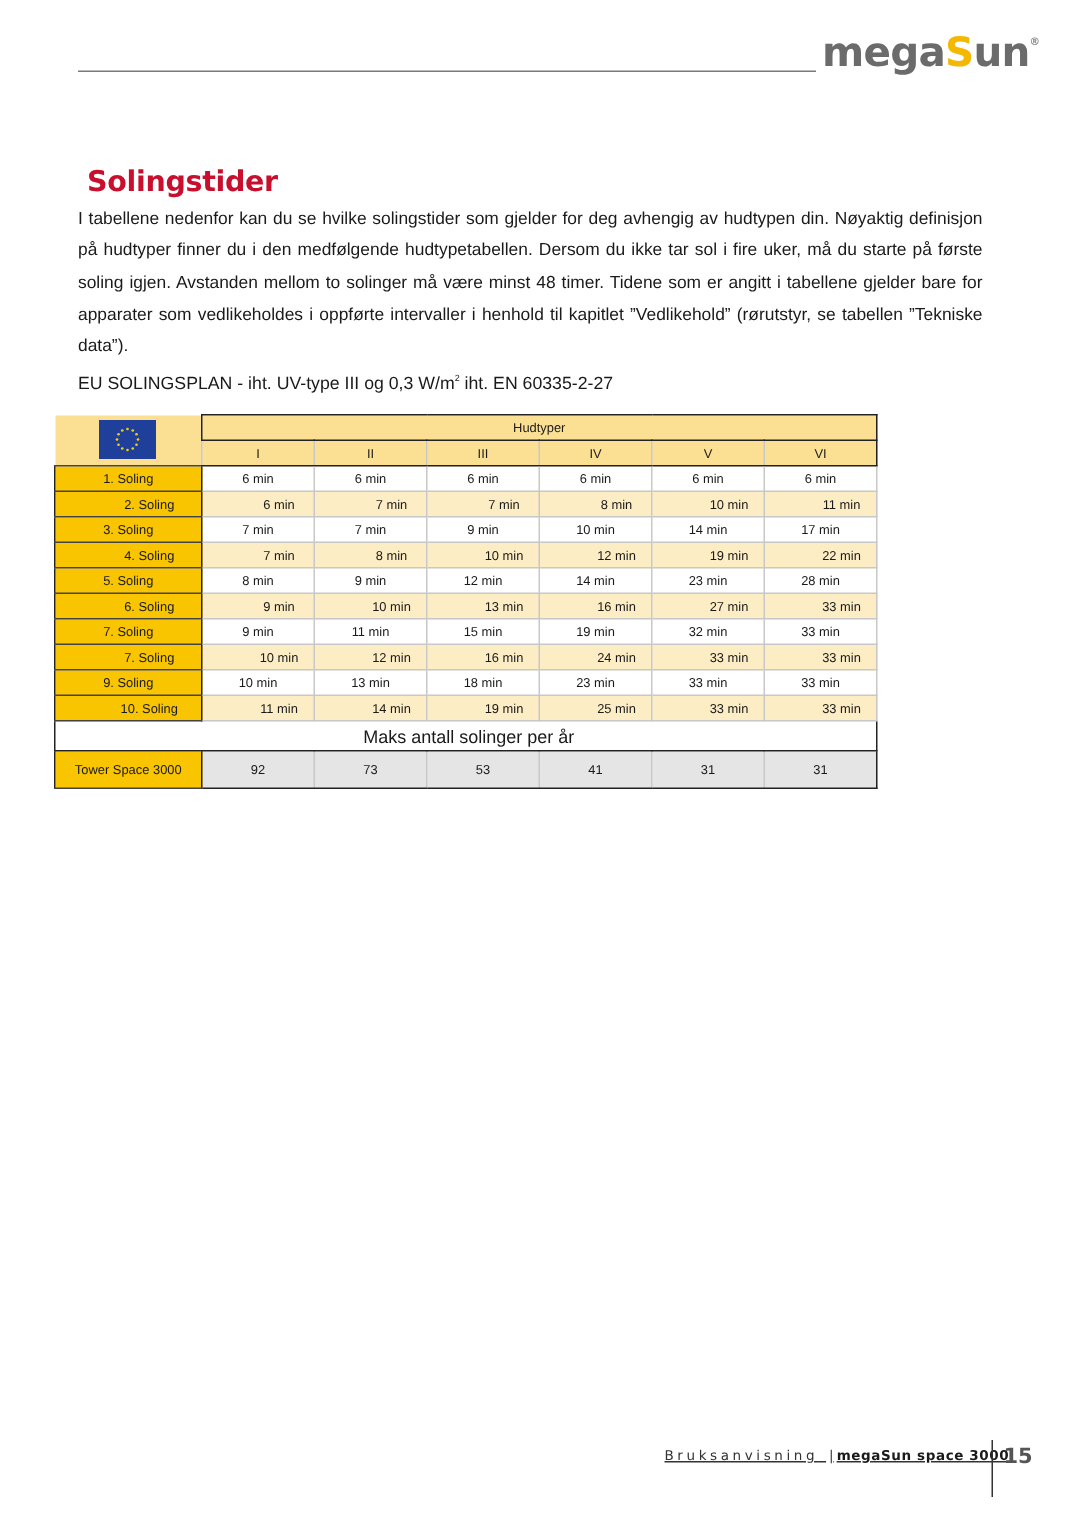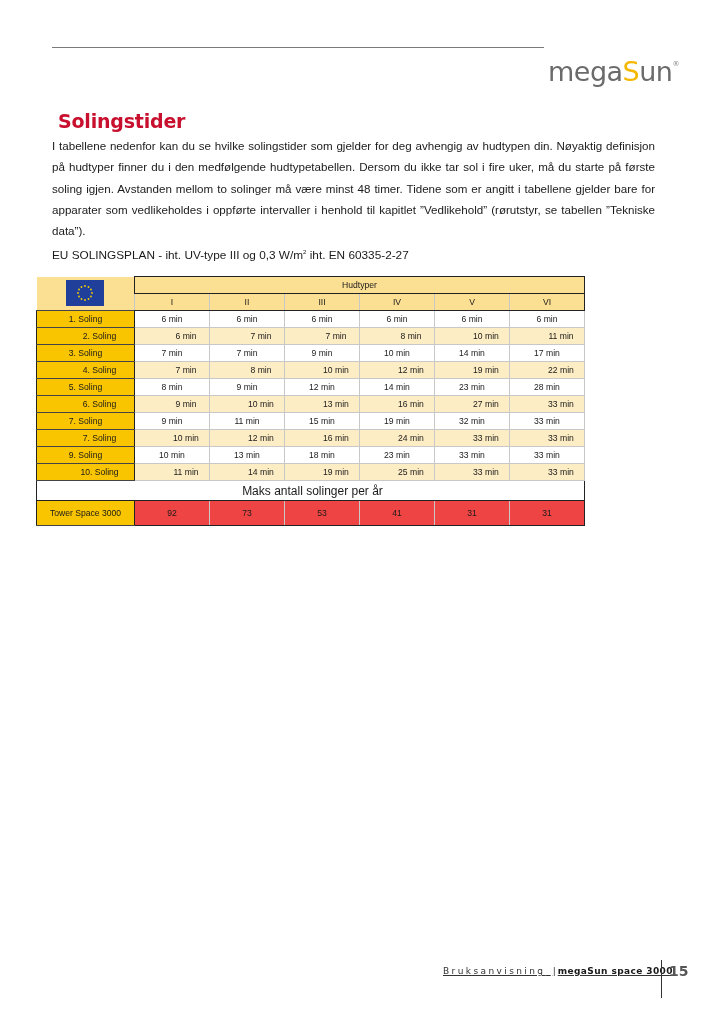--- a/index.html
+++ b/index.html
@@ -4,22 +4,22 @@
   <style>
     html, body { margin: 0; padding: 0; }
     body {
       width: 724px; height: 1024px; background: #ffffff; position: relative;
       font-family: "Liberation Sans", sans-serif; color: #1a1a1a; overflow: hidden;
     }
     .top-rule {
       position: absolute; left: 52px; top: 47px; width: 492px; height: 1px; background: #7a7a7a;
     }
     .logo {
-      position: absolute; left: 548px; top: 20px; font-size: 27px; font-weight: normal;
-      color: #6b6b6b; letter-spacing: -0.5px; font-family: "DejaVu Sans", sans-serif; margin-top: 36px;
+      position: absolute; left: 548px; top: 20px; font-size: 27px; font-weight: bold;
+      color: #6b6b6b; letter-spacing: -0.5px; font-family: "DejaVu Sans", sans-serif;
     }
     .logo .s { color: #f5b800; }
     .logo .reg { font-size: 7px; vertical-align: top; position: relative; top: 4px; color: #888; }
 
     .title {
       position: absolute; left: 58px; top: 110px; font-size: 19px; font-weight: bold;
       color: #c8102e; font-family: "DejaVu Sans", sans-serif; letter-spacing: -0.2px;
     }
     .intro {
       position: absolute; left: 52px; top: 135px; width: 603px; font-size: 11.6px;
@@ -52,21 +52,21 @@
       background: #f9c400 !important; border-left: 1px solid #222 !important;
       border-right: 1px solid #222 !important; border-bottom: 1px solid #444 !important;
       border-top: 1px solid #444 !important;
     }
     tr.odd td { background: #ffffff; margin-left: 24px; }
     tr.even td { background: #fdedc4; padding-left: 28px; }
     tr.max-row td {
       text-align: center; font-size: 12px; padding-left: 4px; height: 19px;
       border: 1px solid #222; background: #fff; margin-top: 35px;
     }
-    tr.tower td { background: #ef4444; height: 24px; border-bottom: 1px solid #222; }
+    tr.tower td { background: #e5e5e5; height: 24px; border-bottom: 1px solid #222; }
     tr.tower td.label { font-size: 8.6px; }
     tr.tower td:last-child { border-right: 1px solid #222; }
 
     .footer-text {
       position: absolute; left: 443px; top: 966px; font-size: 9px; color: #333;
       letter-spacing: 2.4px; font-family: "DejaVu Sans", sans-serif; text-decoration: underline;
     }
     .footer-text .sep { letter-spacing: 0; margin: 0 2px; }
     .footer-text .prod { font-weight: bold; letter-spacing: 0.4px; color: #1a1a1a; }
     .footer-vline {

